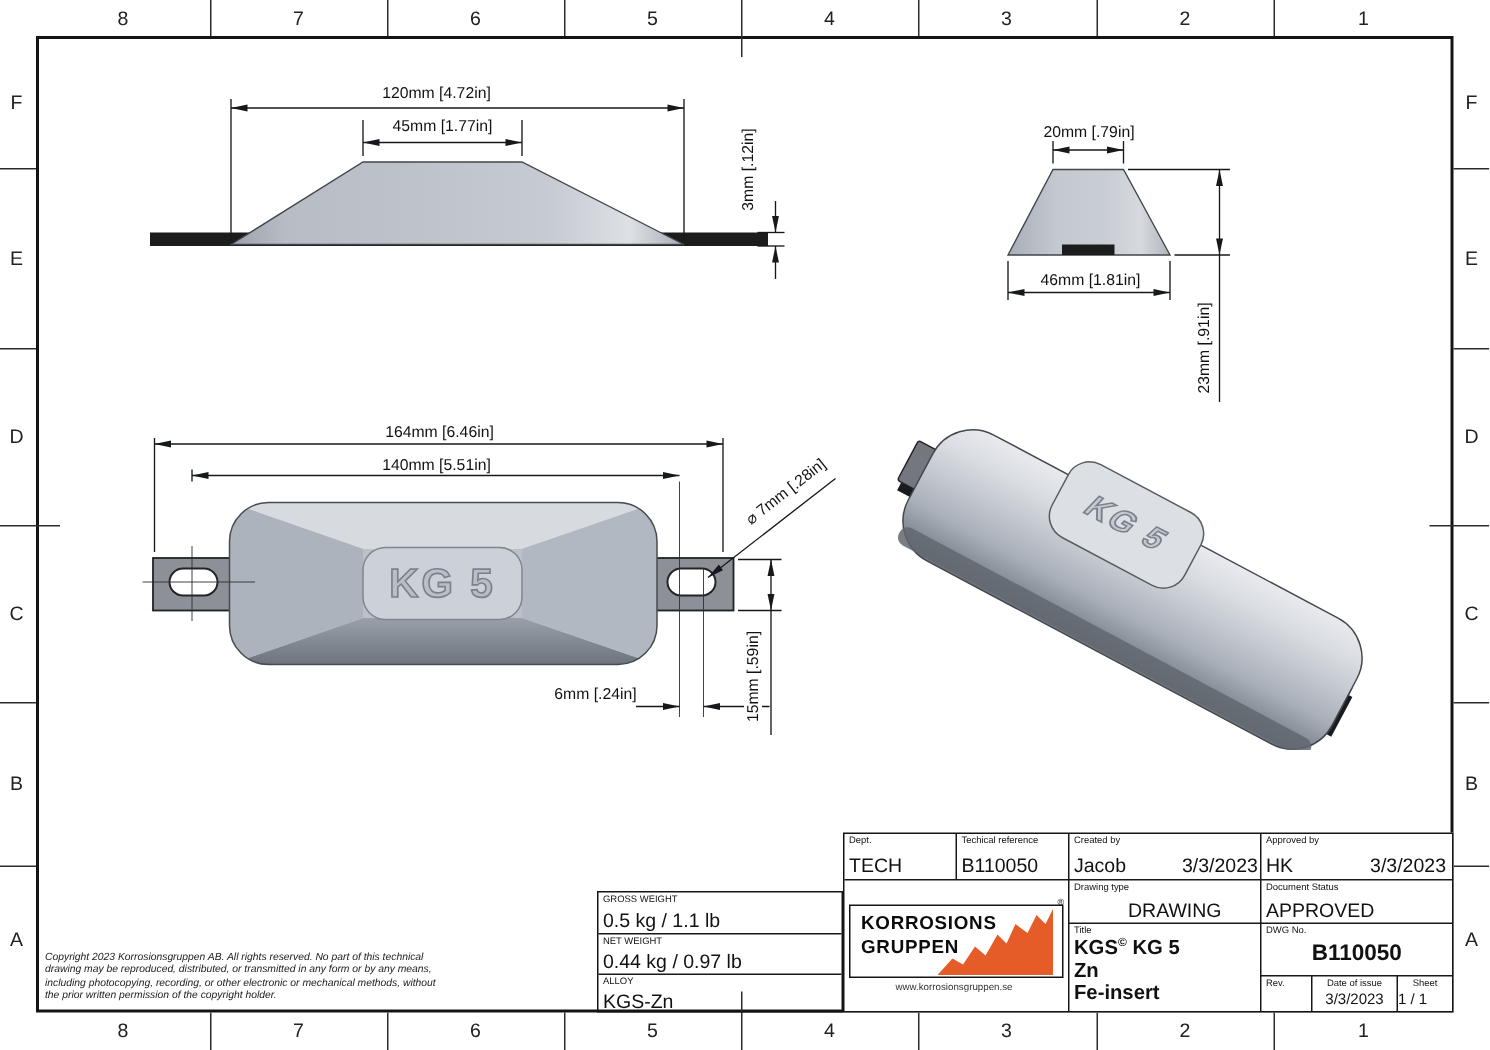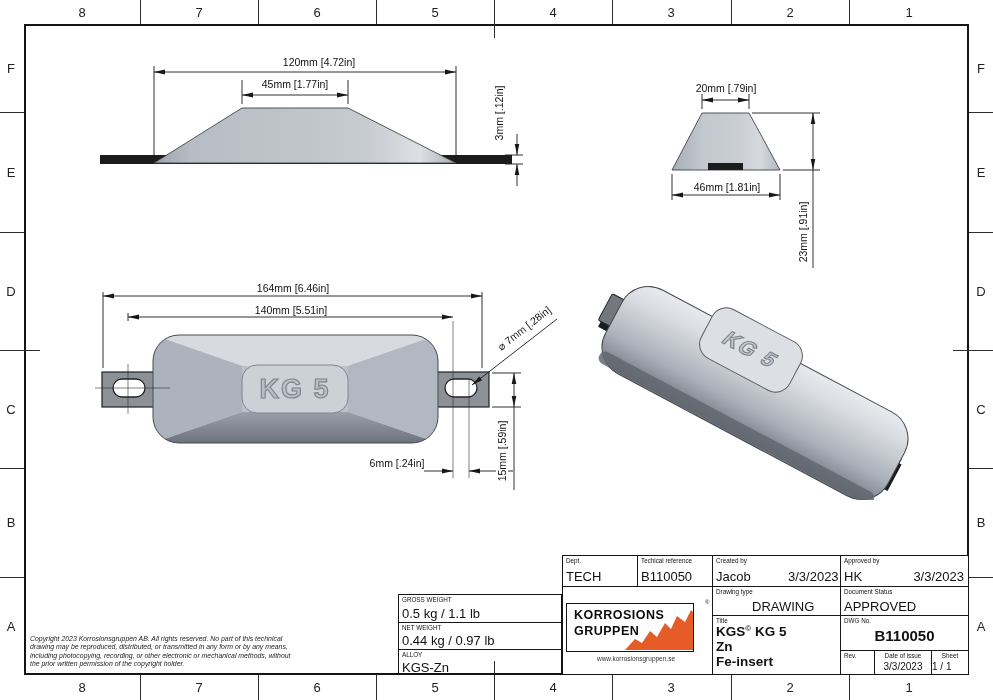--- a/index.html
+++ b/index.html
@@ -115,21 +115,21 @@
     </g>
     <g fill="#16181b">
       <polygon points="154,72 165,69.6 165,74.4"></polygon>
         <polygon points="456,72 445,69.6 445,74.4"></polygon>
       <polygon points="242,95 253,92.6 253,97.4"></polygon>
         <polygon points="348,95 337,92.6 337,97.4"></polygon>
       <polygon points="517,155 514.7,144 519.3,144"></polygon>
         <polygon points="517,164 514.7,175 519.3,175"></polygon>
     </g>
   </svg>
-  <div class="dim" style="left:319px;top:62px">120mm [4.72in]</div>
+  <div class="dim" style="left:291px;top:62px">120mm [4.72in]</div>
   <div class="dim" style="left:295px;top:84px">45mm [1.77in]</div>
   <div class="dim rot" style="left:499px;top:113px">3mm [.12in]</div>
 
   <svg class="abs" style="left:640px;top:80px" width="200" height="200" viewBox="640 80 200 200">
     <defs>
       <linearGradient id="g2" x1="0" y1="0" x2="1" y2="0">
         <stop offset="0" stop-color="#a8aeb7"></stop>
           <stop offset="0.3" stop-color="#c4c9d0"></stop>
         <stop offset="0.6" stop-color="#c9cdd4"></stop>
           <stop offset="0.82" stop-color="#d6dade"></stop>
@@ -301,21 +301,21 @@
   <div class="val b" style="left:716px;top:654px;font-size:13.5px">Fe-insert</div>
   <div class="cap" style="left:844px;top:617px">DWG No.</div>
   <div class="val b" style="left:841px;top:627px;width:127px;text-align:center;font-size:15px">B110050</div>
   <div class="cap" style="left:844px;top:652px">Rev.</div>
   <div class="val" style="left:844px;top:661px"></div>
   <div class="cap" style="left:875px;top:652px;width:56px;text-align:center">Date of issue</div>
   <div class="val" style="left:875px;top:661px;width:56px;text-align:center;font-size:10px">3/3/2023</div>
   <div class="cap" style="left:932px;top:652px;width:36px;text-align:center">Sheet</div>
   <div class="val" style="left:932px;top:661px;width:36px;text-align:left;font-size:10px">1 / 1</div>
 
-  <div class="abs" style="left:566px;top:603px;width:128px;height:49px;border:1.5px solid #141414;box-sizing:border-box;background:#fff;overflow:hidden">
+  <div class="abs" style="left:566px;top:603px;width:143px;height:49px;border:1.5px solid #141414;box-sizing:border-box;background:#fff;overflow:hidden">
     <div class="logoTxt abs" style="left:7px;top:4px;font-size:12.5px">KORROSIONS</div>
     <div class="logoTxt abs" style="left:7px;top:20px;font-size:12.5px">GRUPPEN</div>
     <svg class="abs" style="left:0;top:0" width="137" height="46" viewBox="0 0 137 46">
       <polygon points="58,46 68,35 75,39 83,27 90,33 98,19 104,25 110,12 118,18 124,6 130,12 135,2 135,46" fill="#e55c28"></polygon>
     </svg>
   </div>
   <div class="abs" style="left:705px;top:599px;font-size:6px">®</div>
   <div class="abs" style="left:566px;top:655px;width:140px;text-align:center;font-size:6.5px;color:#333">www.korrosionsgruppen.se</div>
 
 </div>

